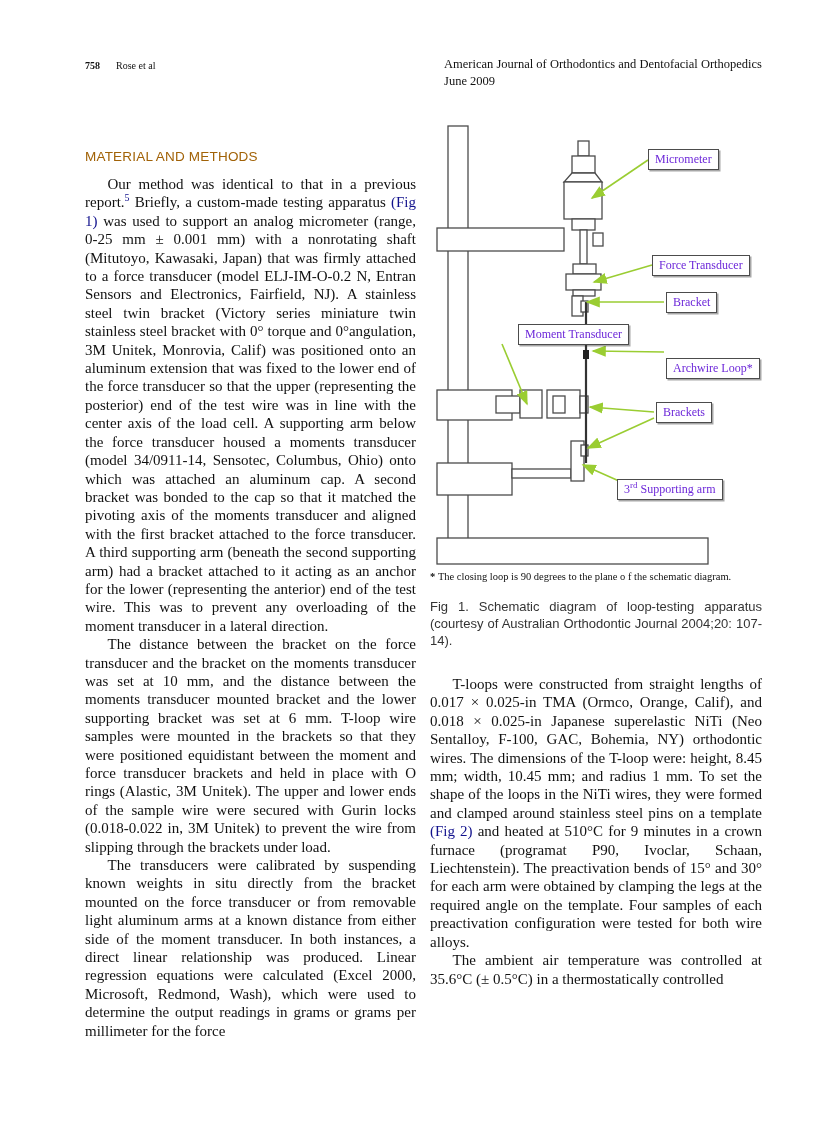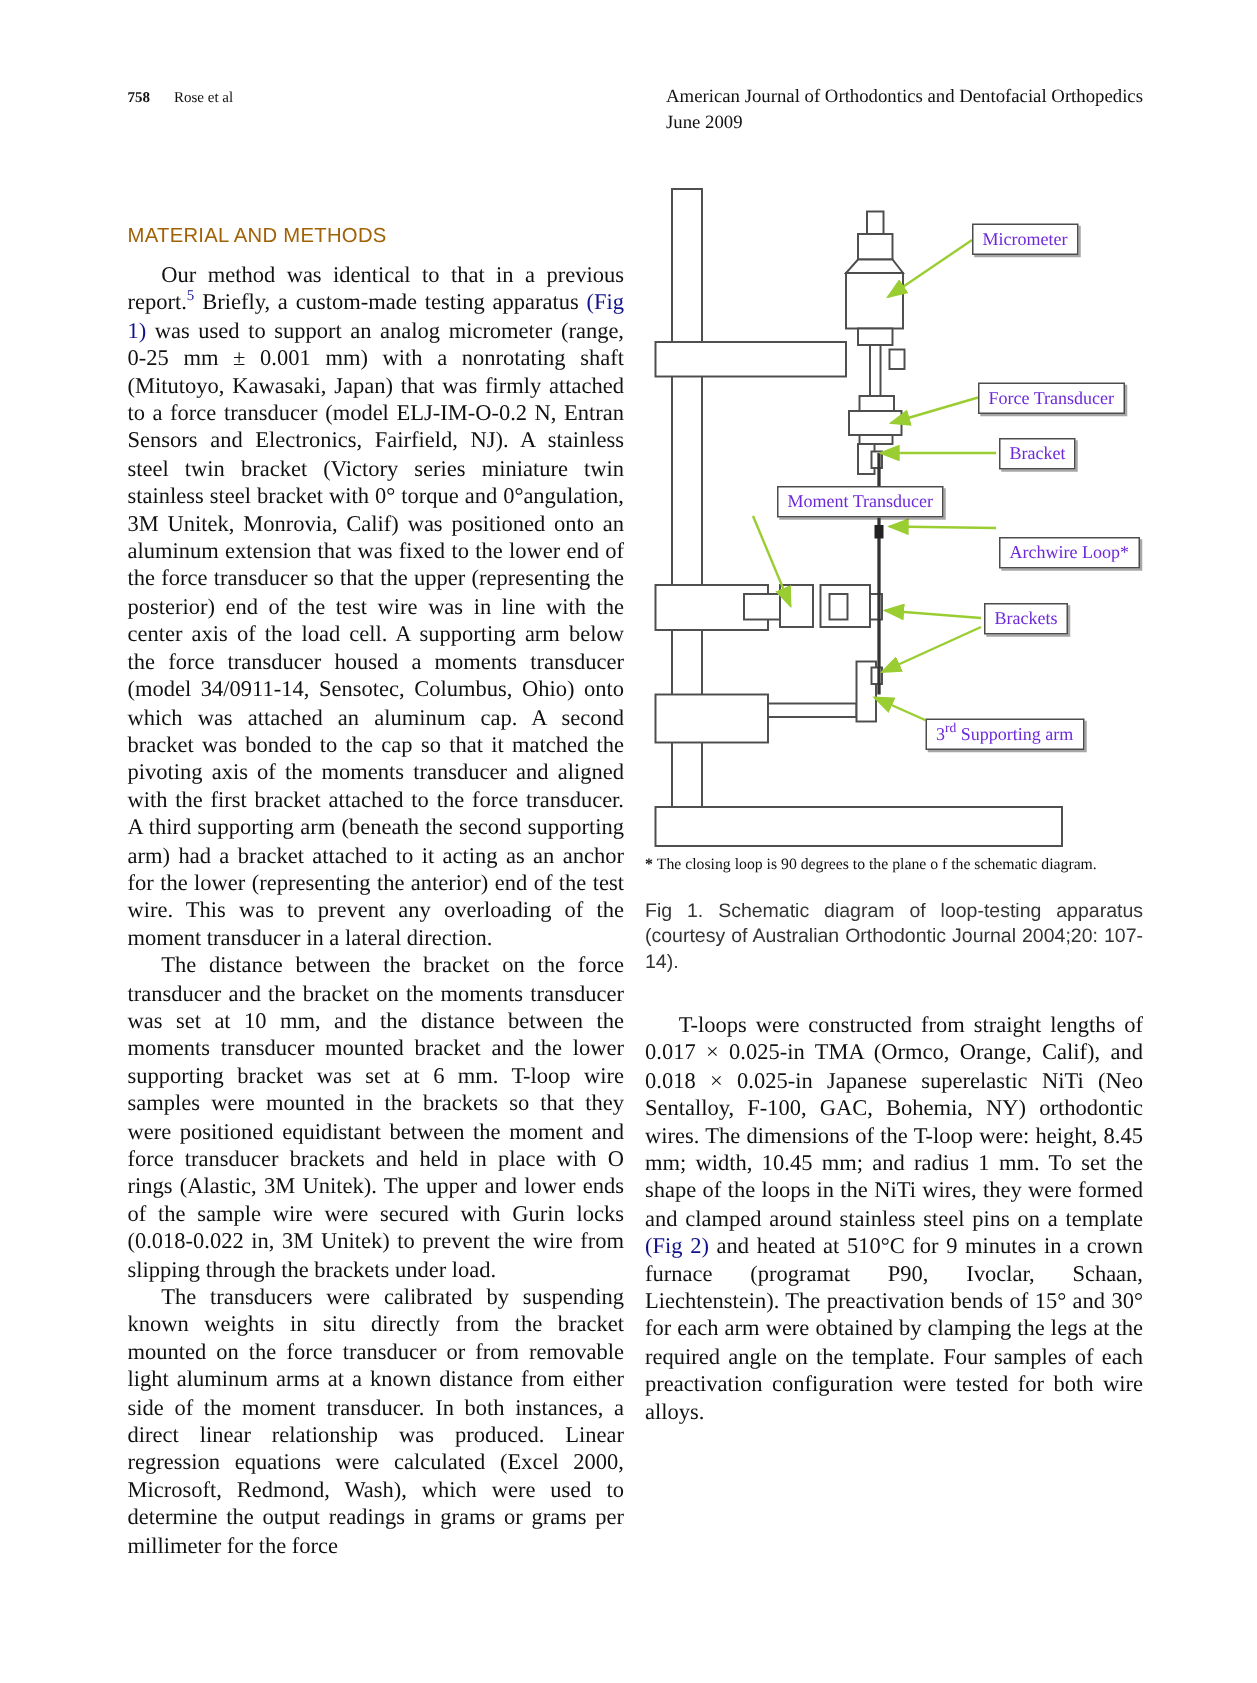--- a/index.html
+++ b/index.html
@@ -146,14 +146,15 @@
     <div class="fig-label" id="lbl-moment-transducer">Moment Transducer</div>
     <div class="fig-label" id="lbl-brackets">Brackets</div>
     <div class="fig-label" id="lbl-third-arm"><span>3</span><span class="seg-sup">rd</span><span> Supporting arm</span></div>
   </div>
 
   <div class="fig-footnote"><span class="seg-b">* </span><span>The closing loop is 90 degrees to the plane o f the schematic diagram.</span></div>
   <div class="fig-caption">Fig 1. Schematic diagram of loop-testing apparatus (courtesy of Australian Orthodontic Journal 2004;20: 107-14).</div>
 
   <div class="right-text">
     <p class="body-text indent"><span>T-loops were constructed from straight lengths of 0.017 × 0.025-in TMA (Ormco, Orange, Calif), and 0.018 × 0.025-in Japanese superelastic NiTi (Neo Sentalloy, F-100, GAC, Bohemia, NY) orthodontic wires. The dimensions of the T-loop were: height, 8.45 mm; width, 10.45 mm; and radius 1 mm. To set the shape of the loops in the NiTi wires, they were formed and clamped around stainless steel pins on a template </span><span class="seg-link">(Fig 2)</span><span> and heated at 510°C for 9 minutes in a crown furnace (programat P90, Ivoclar, Schaan, Liechtenstein). The preactivation bends of 15° and 30° for each arm were obtained by clamping the legs at the required angle on the template. Four samples of each preactivation configuration were tested for both wire alloys.</span></p>
+    <p class="body-text indent">The ambient air temperature was controlled at 35.6°C (± 0.5°C) in a thermostatically controlled</p>
   </div>
 </div>
 
 </body></html>

